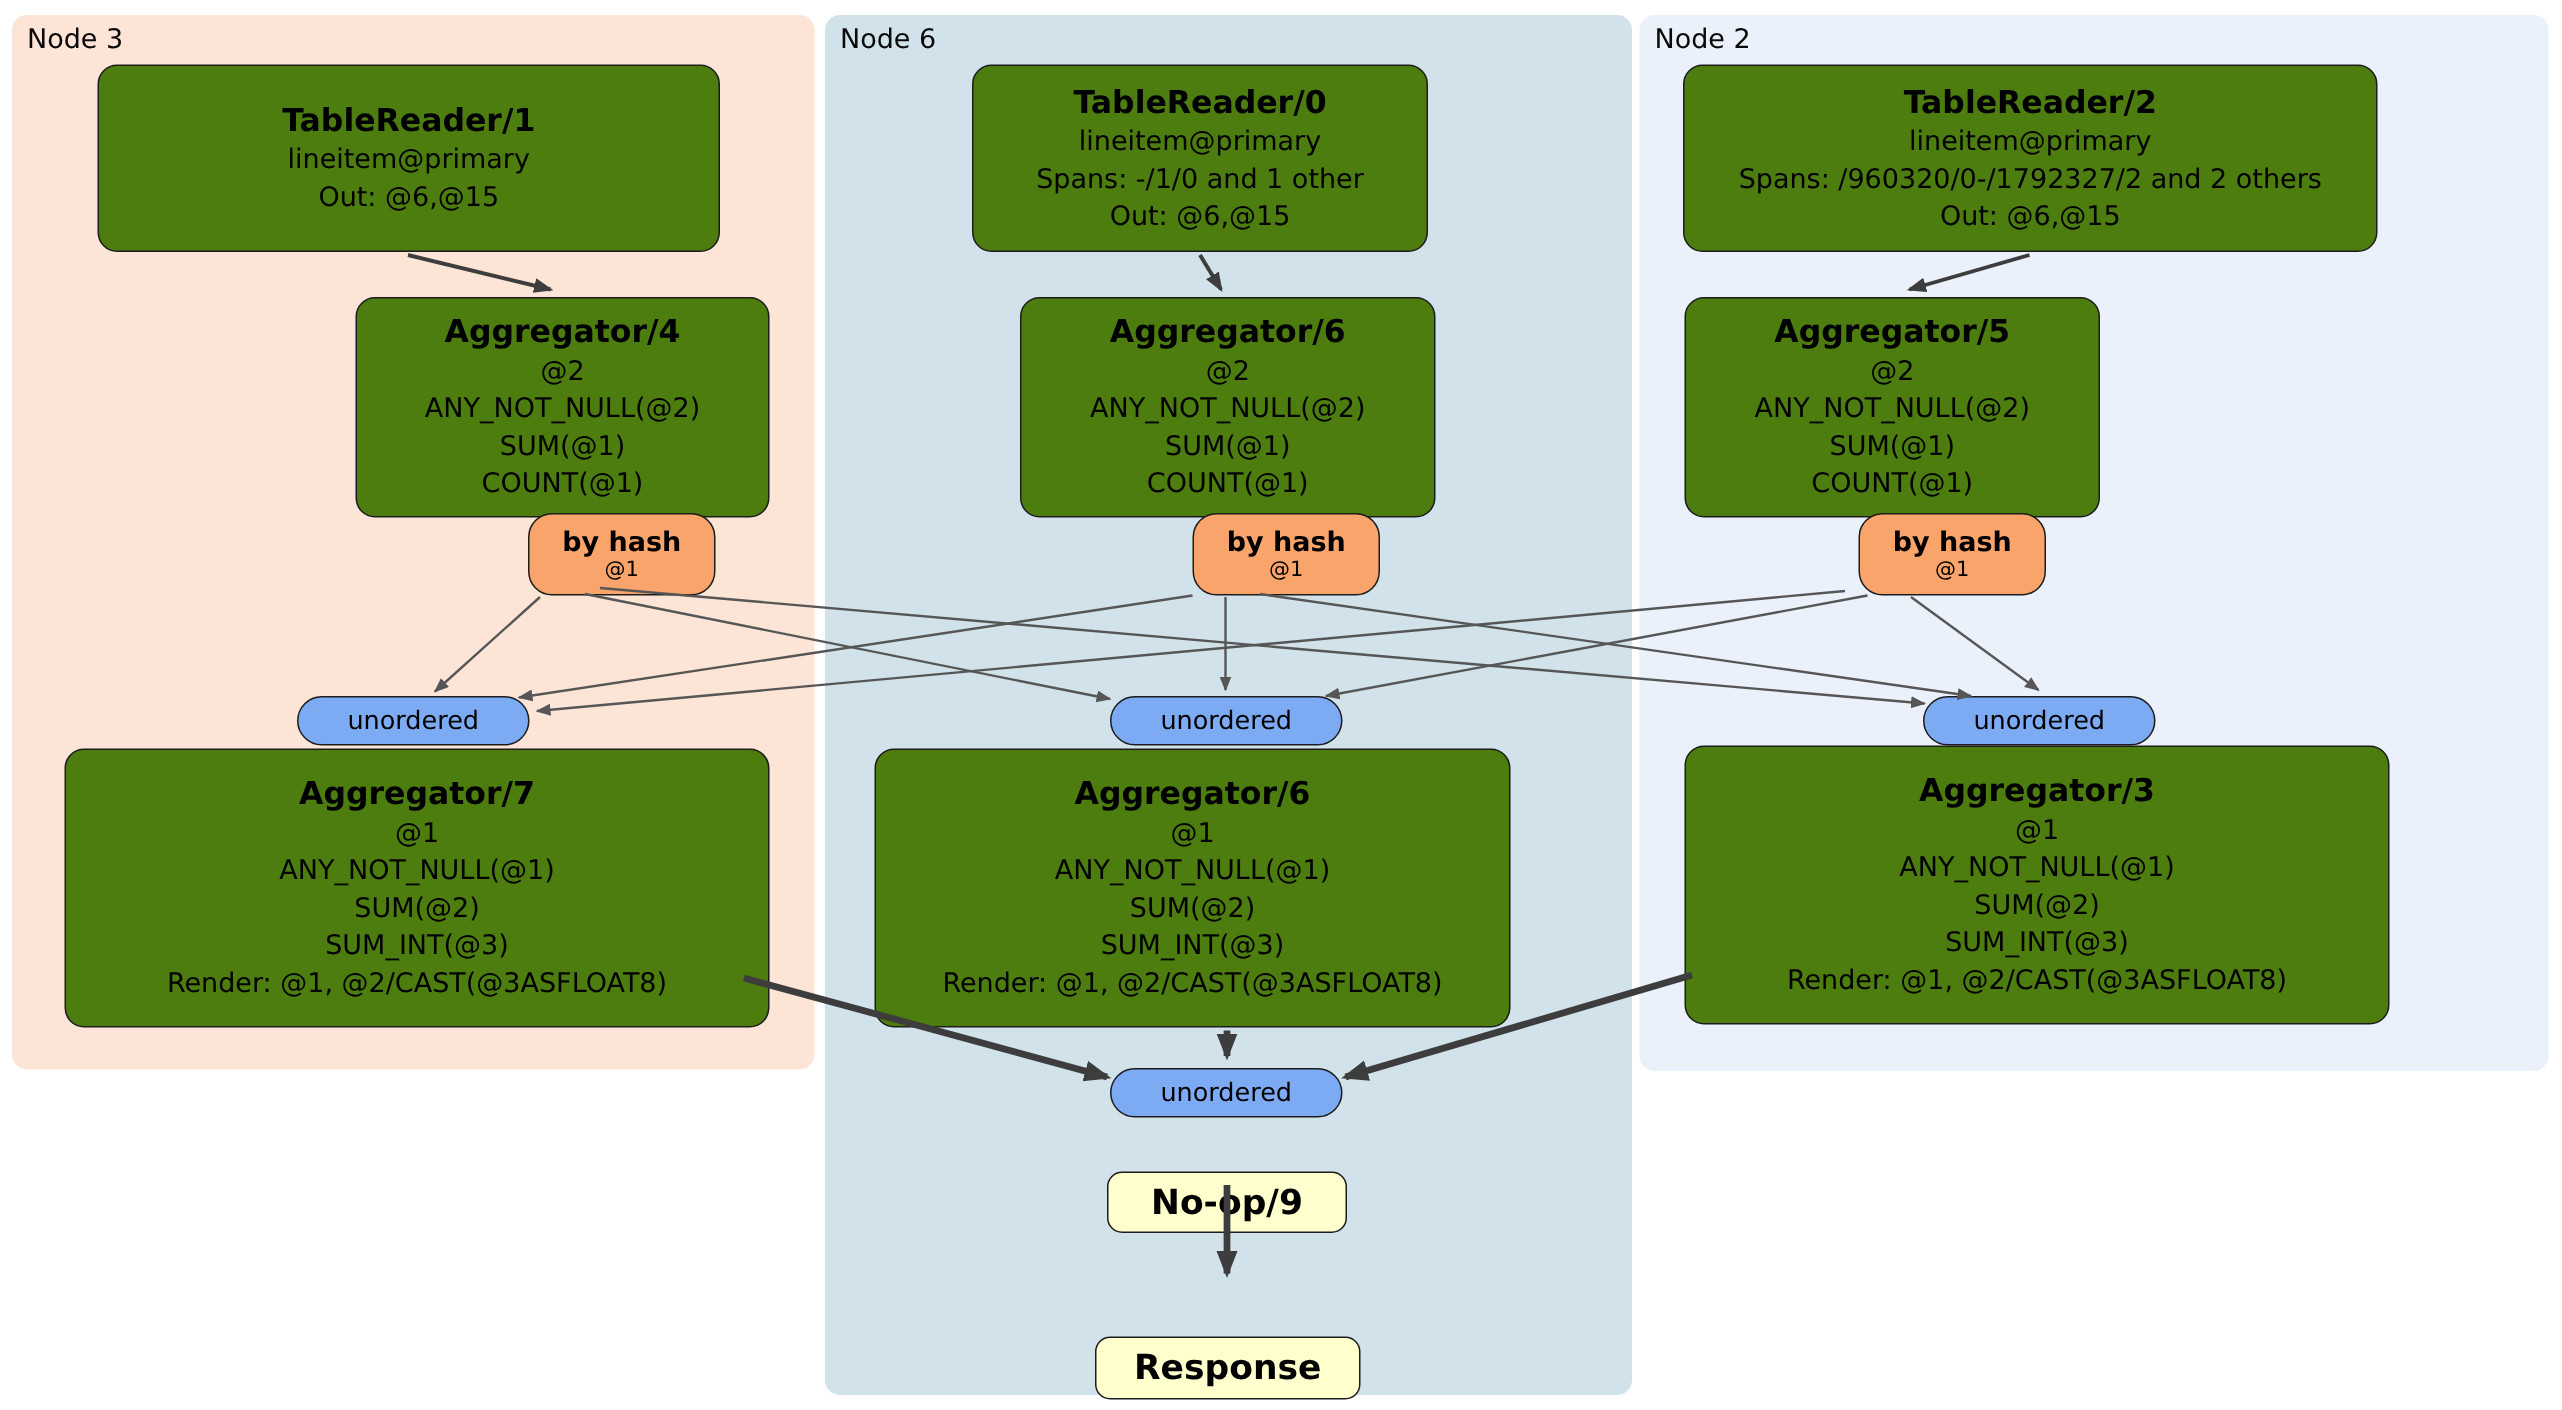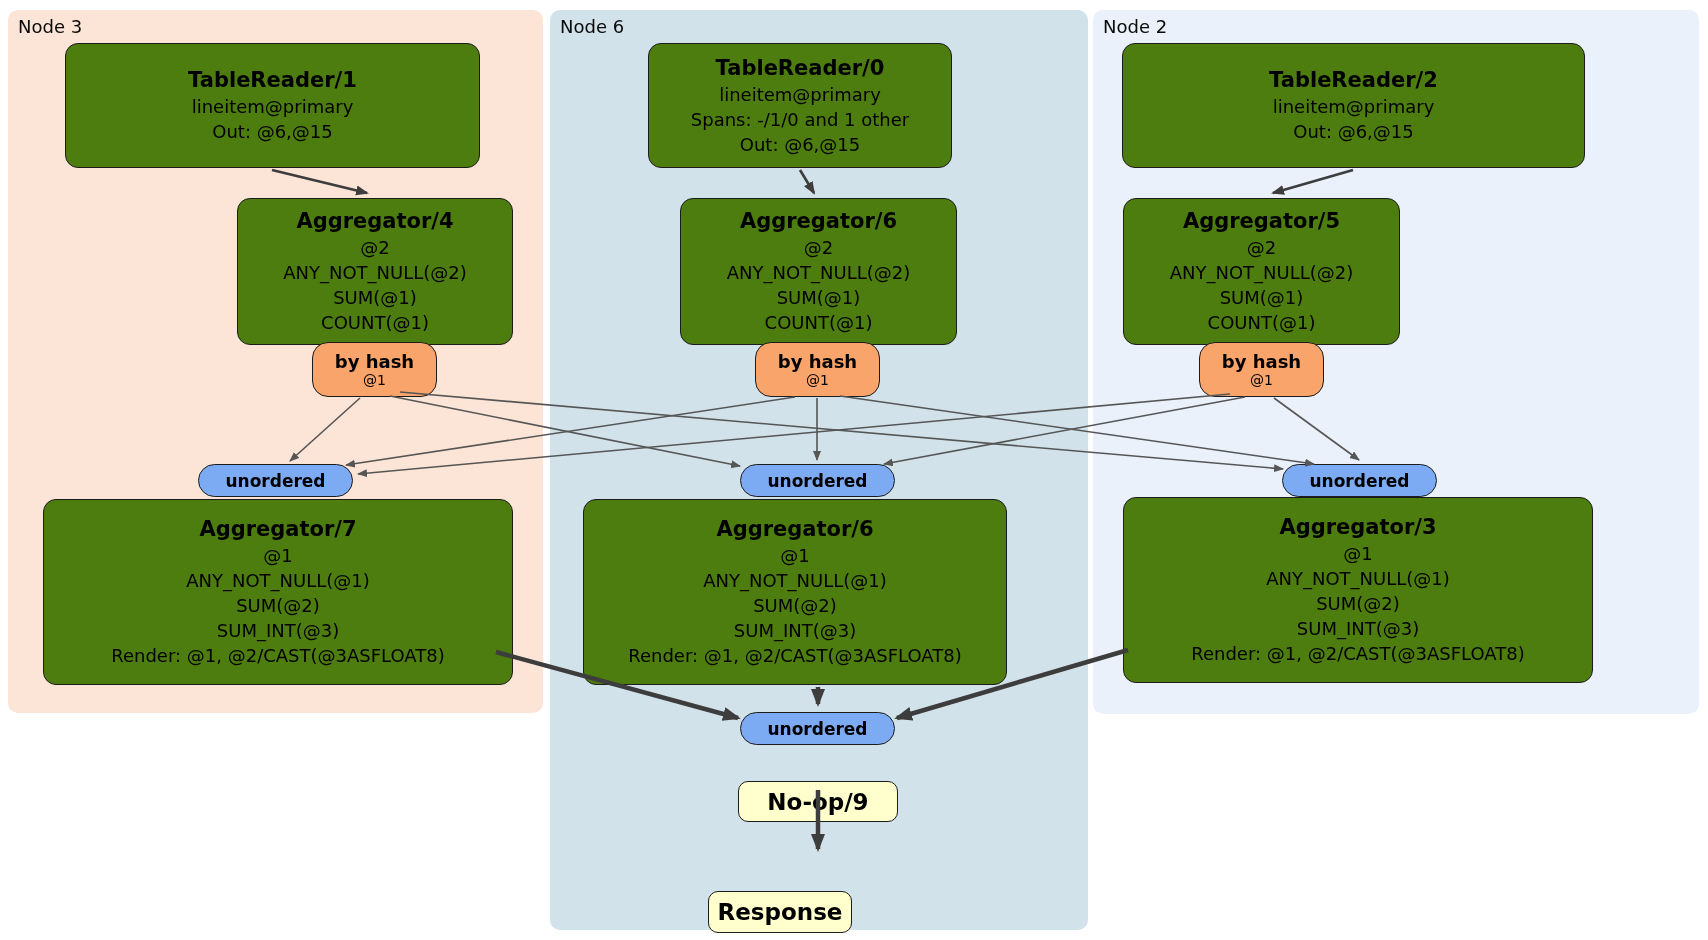--- a/index.html
+++ b/index.html
@@ -18,28 +18,28 @@
   .pbox{
     position:absolute;background:#4d7c0f;border:1.6px solid #1c1c1c;border-radius:13px;
     display:flex;flex-direction:column;justify-content:center;align-items:center;
     text-align:center;z-index:2;box-sizing:border-box;
   }
   .ptitle{font-weight:bold;font-size:21px;line-height:27px;white-space:nowrap;}
   .pline{font-size:18px;line-height:25px;white-space:nowrap;}
   .router{
     position:absolute;background:#f9a46a;border:1.6px solid #1c1c1c;border-radius:16px;
     display:flex;flex-direction:column;justify-content:center;align-items:center;
-    z-index:3;box-sizing:border-box;
+    z-index:3;box-sizing:border-box;margin-left:40px;
   }
   .router-label{font-weight:bold;font-size:18px;line-height:21px;}
   .router-sub{font-size:14px;line-height:16px;}
   .sync{
     position:absolute;background:#7dabf3;border:1.6px solid #1c1c1c;border-radius:17px;
     display:flex;justify-content:center;align-items:center;
-    font-weight:bold;font-size:17px;z-index:3;box-sizing:border-box;height:33px;width:155px;
+    font-weight:normal;font-size:17px;z-index:3;box-sizing:border-box;height:33px;width:155px;
   }
   .bigbox{
     position:absolute;background:#ffffce;border:1.8px solid #1c1c1c;border-radius:10px;
     display:flex;justify-content:center;align-items:center;
     font-weight:bold;z-index:2;box-sizing:border-box;margin-top:34px;
   }
   #edges{position:absolute;left:0;top:0;z-index:5;pointer-events:none;}
 </style>
 </head>
 <body>
@@ -63,20 +63,21 @@
   </div>
   <div class="pbox" style="left:648px;top:43px;width:304px;height:125px">
     <div class="ptitle">TableReader/0</div>
     <div class="pline">lineitem@primary</div>
     <div class="pline">Spans: -/1/0 and 1 other</div>
     <div class="pline">Out: @6,@15</div>
   </div>
   <div class="pbox" style="left:1122px;top:43px;width:463px;height:125px">
     <div class="ptitle">TableReader/2</div>
     <div class="pline">lineitem@primary</div>
+    <div class="pline">Spans: /960320/0-/1792327/2 and 2 others</div>
     <div class="pline">Out: @6,@15</div>
   </div>
 
   <div class="pbox" style="left:237px;top:198px;width:276px;height:147px">
     <div class="ptitle">Aggregator/4</div>
     <div class="pline">@2</div>
     <div class="pline">ANY_NOT_NULL(@2)</div>
     <div class="pline">SUM(@1)</div>
     <div class="pline">COUNT(@1)</div>
   </div>
@@ -142,21 +143,21 @@
     <div class="pline">SUM_INT(@3)</div>
     <div class="pline">Render: @1, @2/CAST(@3ASFLOAT8)</div>
   </div>
 
   <div class="sync" style="left:740px;top:712px">
     <span>unordered</span>
   </div>
   <div class="bigbox" style="left:738px;top:747px;width:160px;height:41px;font-size:23px">
     <span>No-op/9</span>
   </div>
-  <div class="bigbox" style="left:708px;top:857px;width:144px;height:42px;font-size:23px">
+  <div class="bigbox" style="left:730px;top:857px;width:177px;height:42px;font-size:23px">
     <span>Response</span>
   </div>
 
   <svg id="edges" width="1708" height="940">
     <defs>
       <marker id="ah-s" markerUnits="userSpaceOnUse" markerWidth="11" markerHeight="9" refX="9" refY="4" orient="auto">
         <path d="M0,0 L10,4 L0,8 Z" fill="#565656"></path>
       </marker>
       <marker id="ah-m" markerUnits="userSpaceOnUse" markerWidth="14" markerHeight="11" refX="11" refY="5" orient="auto">
         <path d="M0,0 L13,5 L0,10 Z" fill="#3d3d3d"></path>

